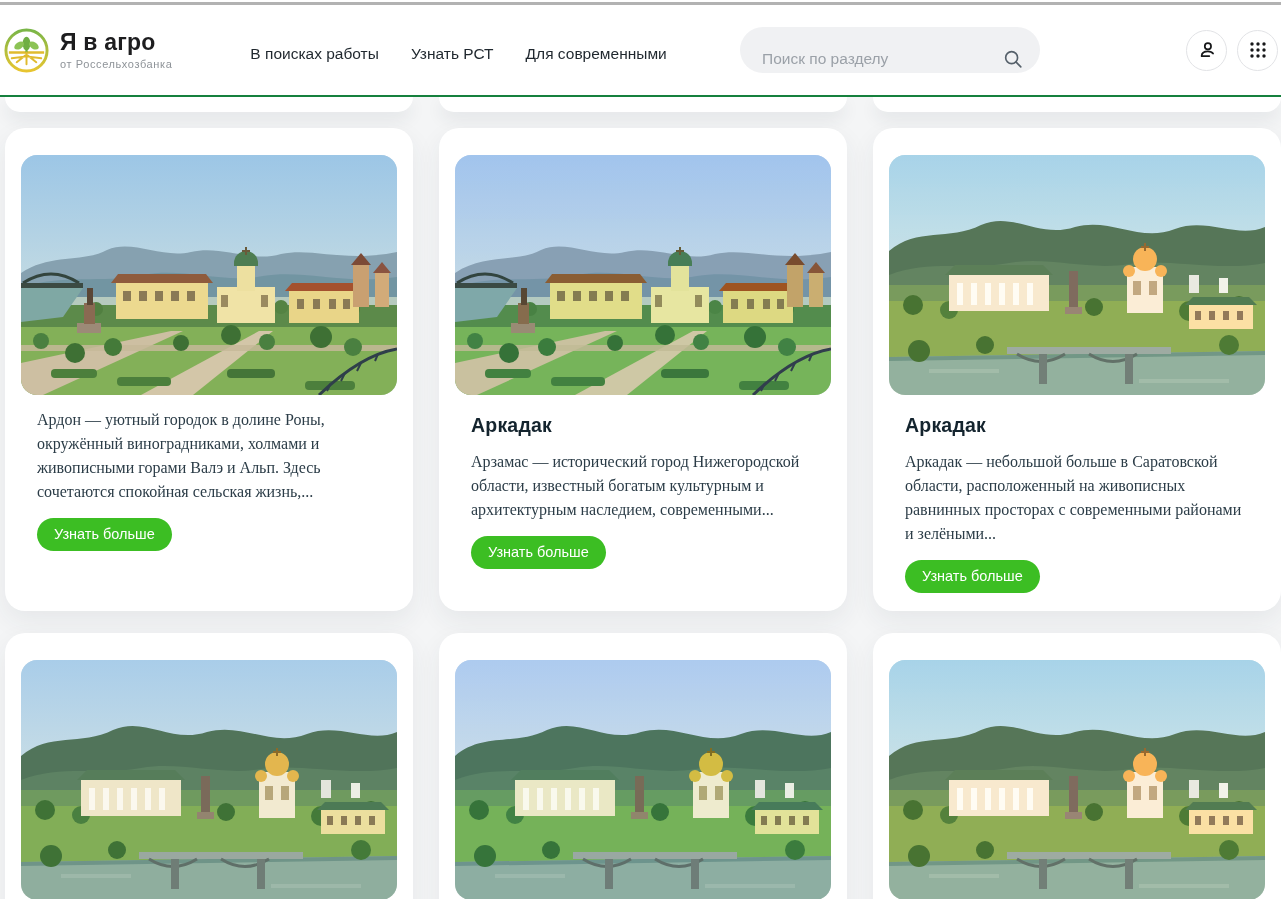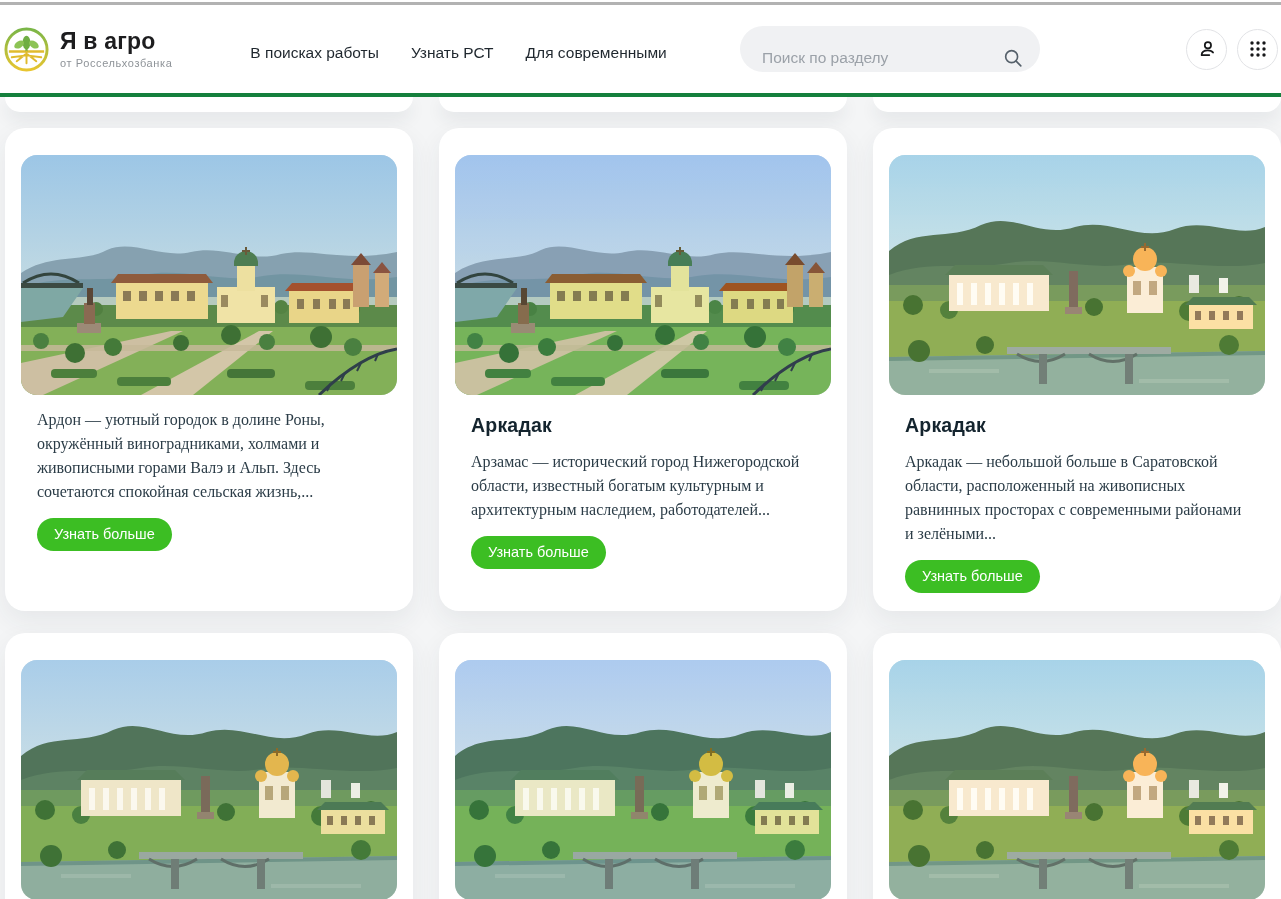--- a/index.html
+++ b/index.html
@@ -8,21 +8,21 @@
     font-family:"Liberation Sans","DejaVu Sans",sans-serif;
     background:#f4f5f6;
     position:relative;
   }
   
   .top-line { height:5px; background:linear-gradient(to bottom,#ffffff 0 2px,#b2b2b2 2px 5px); }
 
   
   header.site-header {
     height:92px; background:#ffffff; display:flex; align-items:center;
-    padding:0 2px 0 3px; border-bottom:4px solid #15803d;
+    padding:0 2px 0 3px; border-bottom:2px solid #15803d;
     position:relative; z-index:5;
   }
   .logo-wrap { display:flex; align-items:center; gap:10px; }
   .logo-circle { width:47px; height:47px; flex:0 0 auto; }
   .logo-text .logo-title { font-size:23px; font-weight:700; color:#1d1d1f; letter-spacing:.2px; line-height:1.05; }
   .logo-text .logo-sub { font-size:11px; color:#8e9398; letter-spacing:.6px; margin-top:4px; }
 
   nav.main-nav { display:flex; gap:32px; margin-left:78px;margin-top:7px; }
   nav.main-nav a {
     font-size:15.5px; color:#1f272e; text-decoration:none; font-weight:500;
@@ -303,21 +303,21 @@
     </article>
 
     <article class="card">
       <div class="card-img v2">
         <svg viewBox="0 0 376 240" preserveAspectRatio="xMidYMid slice">
             <use href="#sceneA"></use>
           </svg>
       </div>
       <div class="card-text">
         <h3 class="card-title">Аркадак</h3>
-        <p class="card-desc">Арзамас — исторический город Нижегородской области, известный богатым культурным и архитектурным наследием, работодателей...</p>
+        <p class="card-desc">Арзамас — исторический город Нижегородской области, известный богатым культурным и архитектурным наследием, современными...</p>
       </div>
       <button class="learn-btn">Узнать больше</button>
     </article>
 
     <article class="card">
       <div class="card-img v3">
         <svg viewBox="0 0 376 240" preserveAspectRatio="xMidYMid slice">
             <use href="#sceneB"></use>
           </svg>
       </div>

